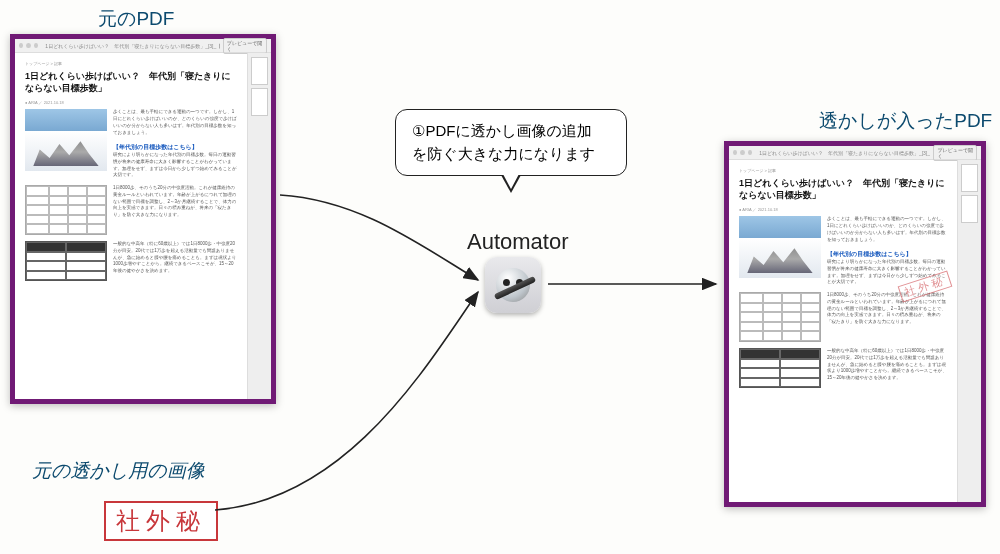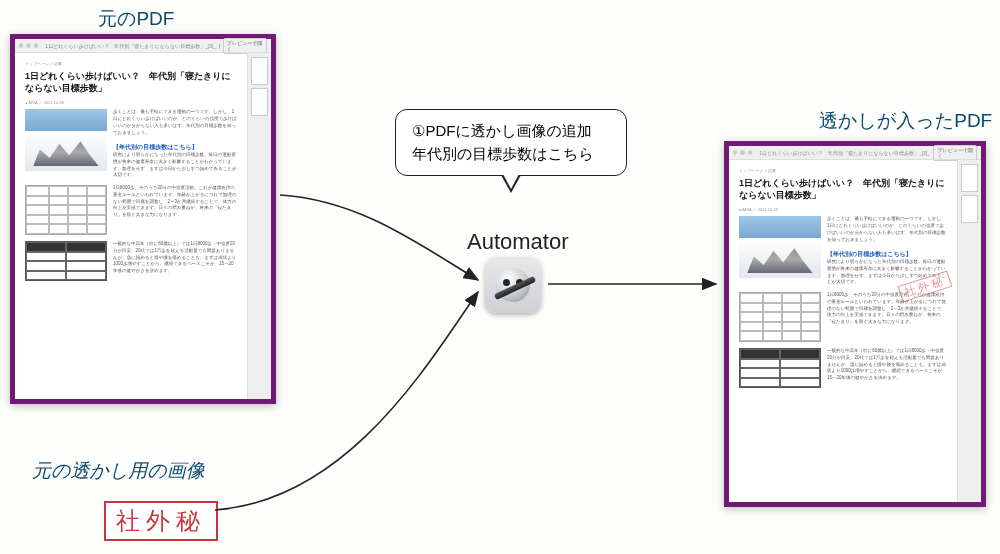--- a/index.html
+++ b/index.html
@@ -302,21 +302,21 @@
     </div>
   </div>
 </div>
 
 <div class="label" style="left:32px; top:458px;font-style:italic;">元の透かし用の画像</div>
 
 <div class="stamp" style="left:104px; top:501px;">社外秘</div>
 
 <div class="bubble" style="left:395px; top:109px; width:232px;">
   <div>①PDFに透かし画像の追加</div>
-  <div>年代別の目標歩数はこちら</div>
+  <div>を防ぐ大きな力になります</div>
   <div class="bubble-tail"></div>
 </div>
 
 <div class="automator-label" style="left:467px; top:229px;">Automator</div>
 
 <div class="automator-icon" style="left:485px; top:257px;">
   <div class="robot"></div>
   <div class="pipe"></div>
 </div>
 

